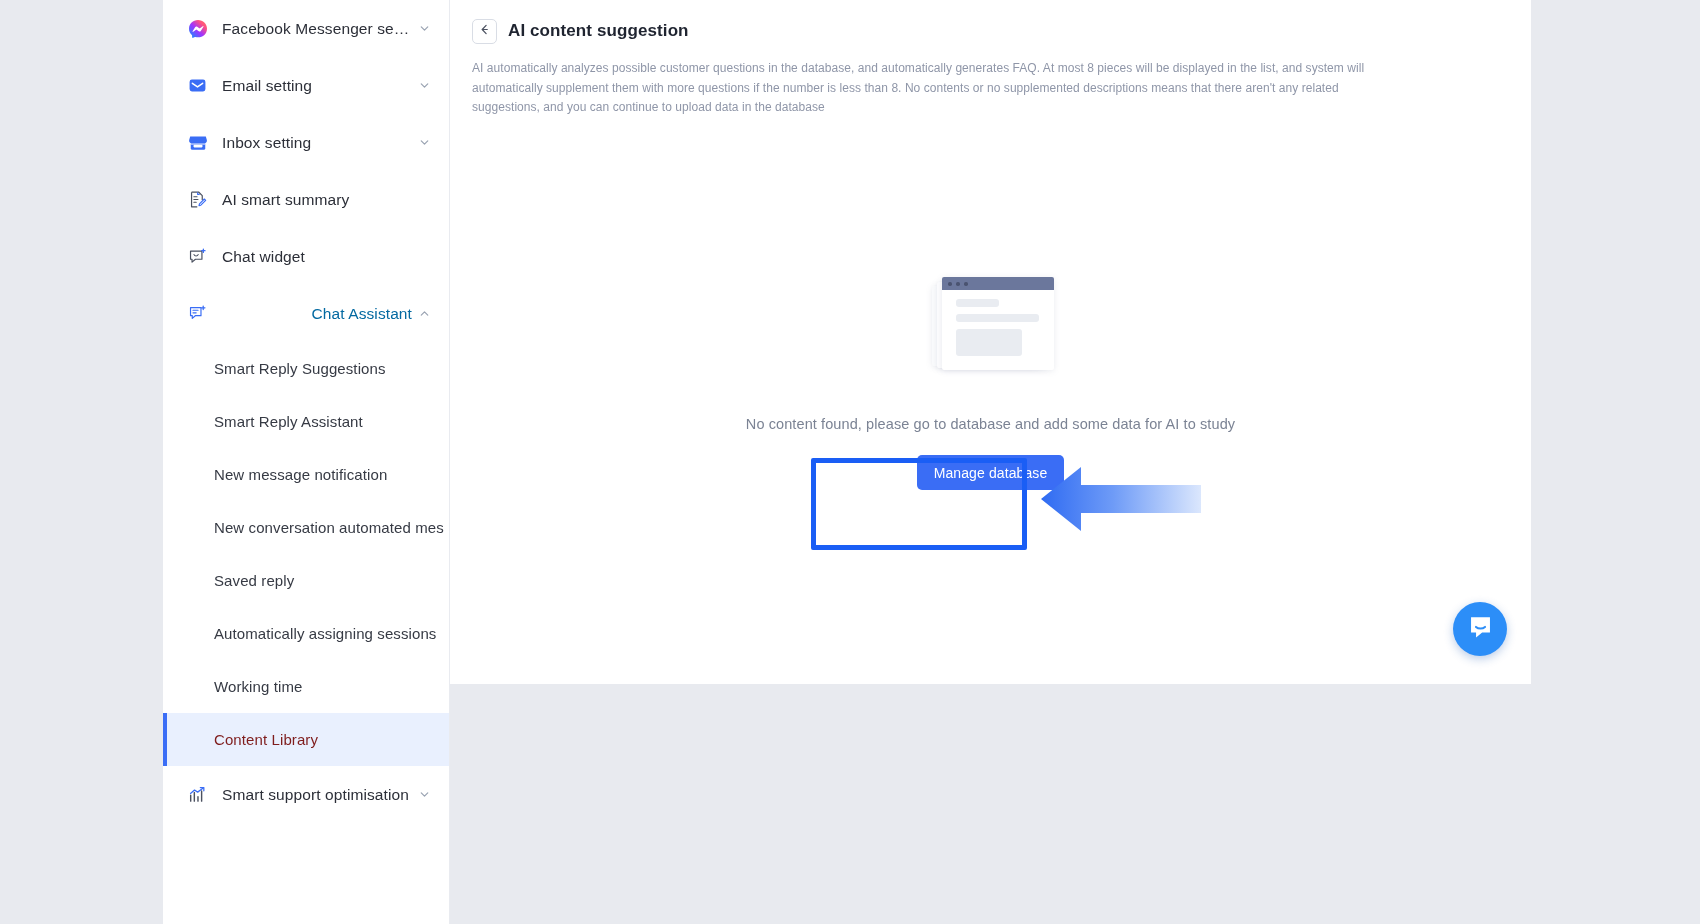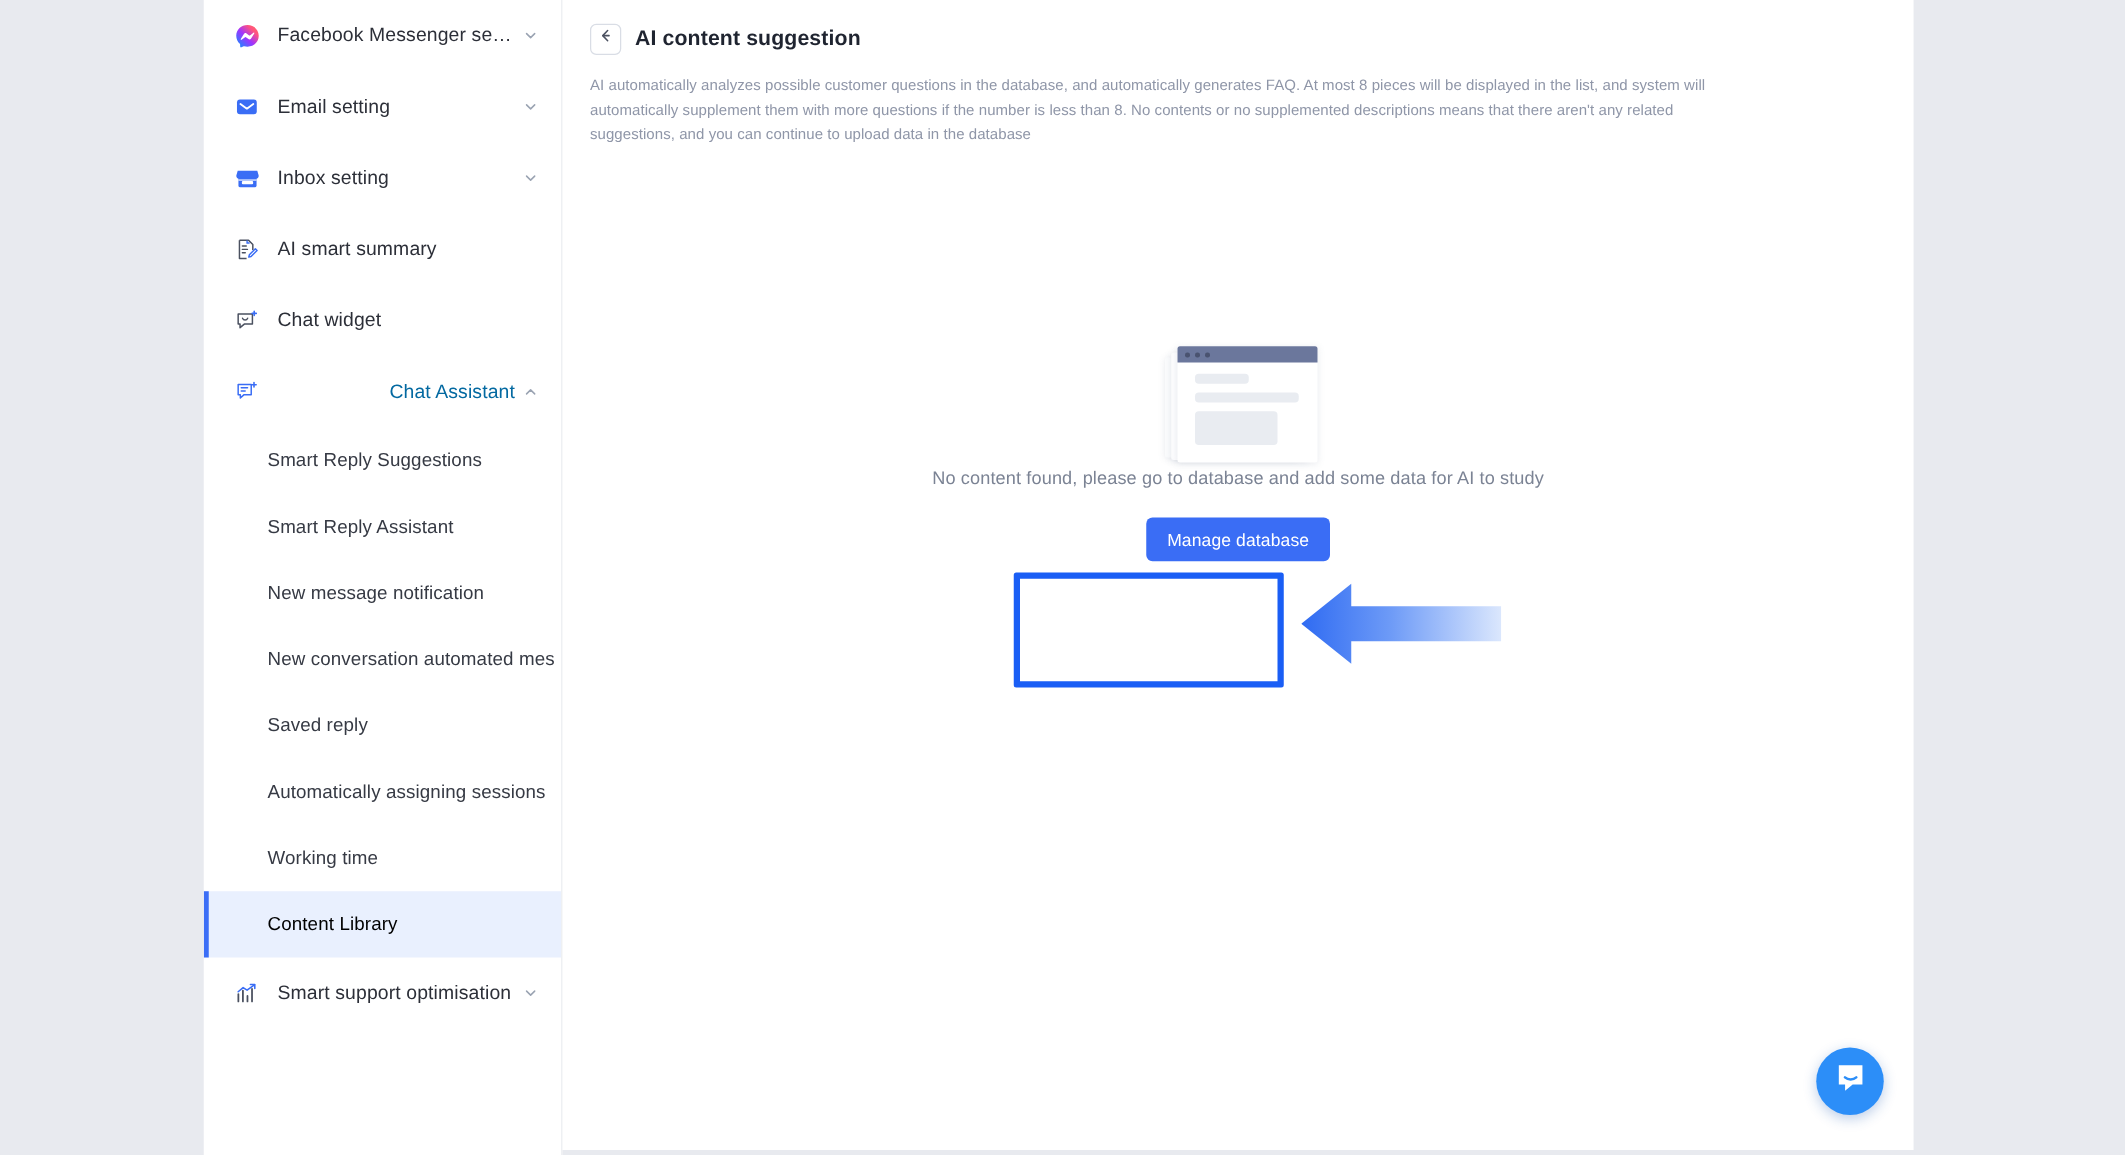--- a/index.html
+++ b/index.html
@@ -67,34 +67,34 @@
   }
   .nav-sub .lbl {
     font-size: 15px;
     color: #363a44;
     letter-spacing: 0.1px;
     text-align: right;
   }
   .nav-sub.selected {
     background: #e9f0fe;
   }
-  .nav-sub.selected .lbl { color: #000000; }
+  .nav-sub.selected .lbl { color: #7f1d1d; }
   .nav-sub.selected::before {
     content: "";
     position: absolute;
     left: 0; top: 0; bottom: 0;
     width: 4px;
     background: #3b6ef6;
   }
 
   
   #main {
     position: absolute;
     left: 450px; top: 0;
-    width: 1081px; height: 920px;
+    width: 1081px; height: 684px;
     background: #ffffff;
     overflow: hidden;
   }
   #page-head {
     position: absolute;
     left: 0; top: 14px;
     width: 100%;
     padding: 0 22px 0 22px;
   }
   .title-row {
@@ -172,20 +172,21 @@
     border-radius: 50%;
     background: #49527180;
     background: #4a5370;
   }
   .illus .line {
     position: absolute;
     background: #e9ecf1;
     border-radius: 3px;
   }
   .empty-text {
+    margin-top: 41px;
     font-size: 14.5px;
     color: #7b8394;
     letter-spacing: 0.1px;
   }
   .btn-wrap {
     margin-top: 23px;
     position: relative;
   }
   .primary-btn {
     display: inline-flex;

